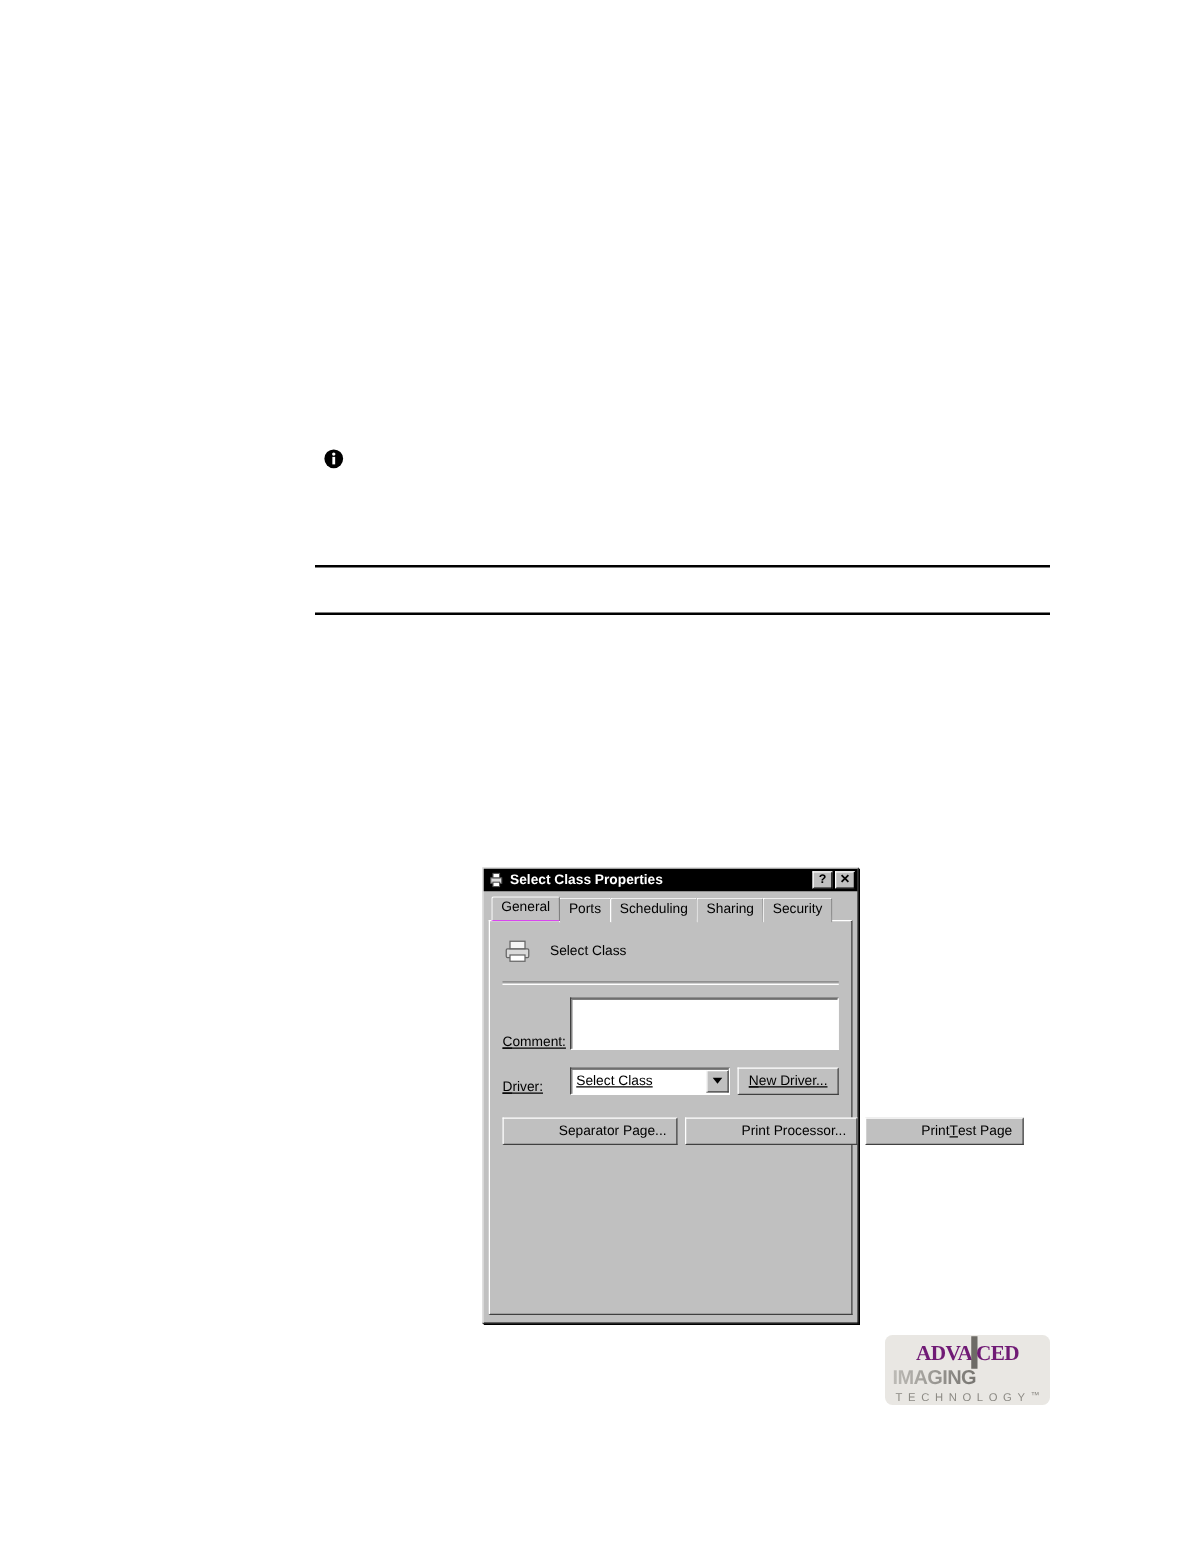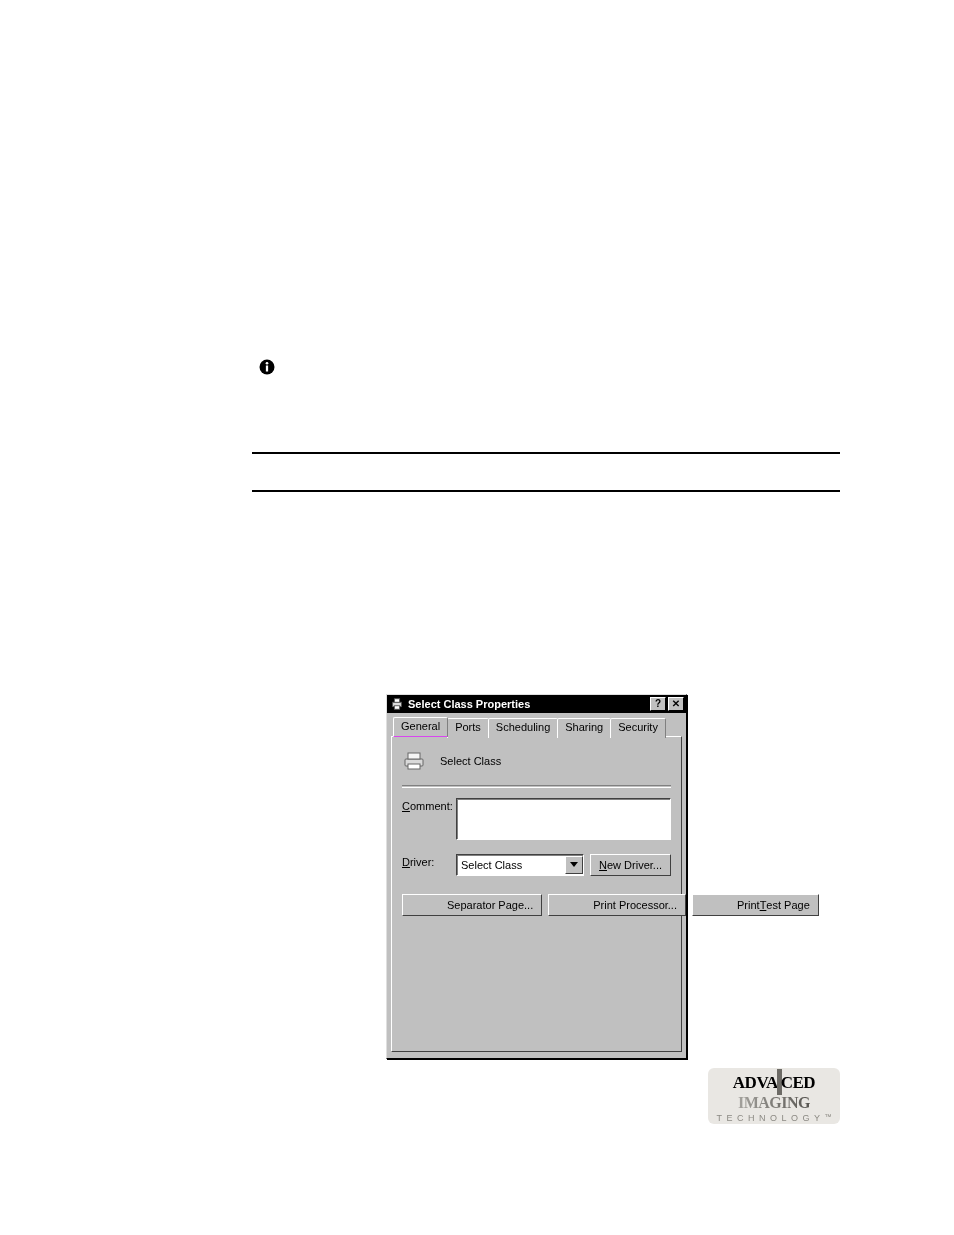--- a/index.html
+++ b/index.html
@@ -146,23 +146,24 @@
     display: inline-flex;
   }
   .underline-sep {
     height: 1px;
     border-top: 1px solid #808080;
     border-bottom: 1px solid #fff;
     margin: 2px 0 10px 0;
   }
   .form-row {
     display: flex;
-    align-items: flex-start;
+    align-items: flex-end;
     margin-bottom: 14px;
     gap: 6px;
+    text-decoration: underline;
   }
   .form-row label {
     width: 48px;
     padding-top: 2px;
   }
   .access-underline { text-decoration: underline; }
   .sunken {
     background: #fff;
     border: 1px solid #404040;
     border-top-color: #404040;
@@ -238,41 +239,41 @@
     flex-direction: column;
     align-items: center;
     justify-content: center;
     padding: 4px 6px;
     box-sizing: border-box;
   }
   .logo-line1 {
     font-family: Georgia, "Times New Roman", serif;
     font-weight: bold;
     font-size: 17px;
-    color: #000000;
+    color: #701a75;
     line-height: 0.95;
     letter-spacing: -0.5px;
     position: relative;
   }
   .logo-line1 .bar {
     display: inline-block;
     width: 5px;
     height: 26px;
     background: #6d6b66;
     vertical-align: -7px;
     margin: 0 -1px;
   }
   .logo-line2 {
-    font-family: Liberation Serif, serif;
+    font-family: Liberation Sans, sans-serif;
     font-weight: bold;
     font-size: 16px;
     color: #4a4a4a;
     line-height: 0.95;
     letter-spacing: -0.5px;
-    text-align: center;
+    text-align: left;
     width: 100%;
     background: linear-gradient(90deg, #bdbbb6 0%, #3e3c38 100%);
     -webkit-background-clip: text;
     background-clip: text;
     color: transparent;
   }
   .logo-line3 {
     font-family: Arial, sans-serif;
     font-size: 9px;
     letter-spacing: 4.5px;

